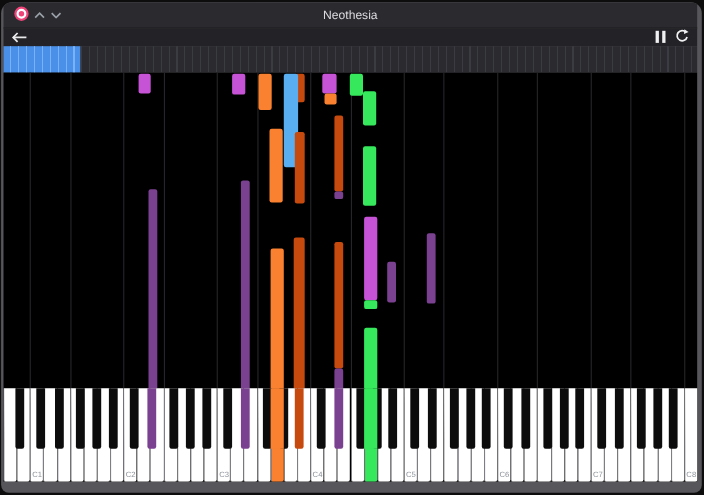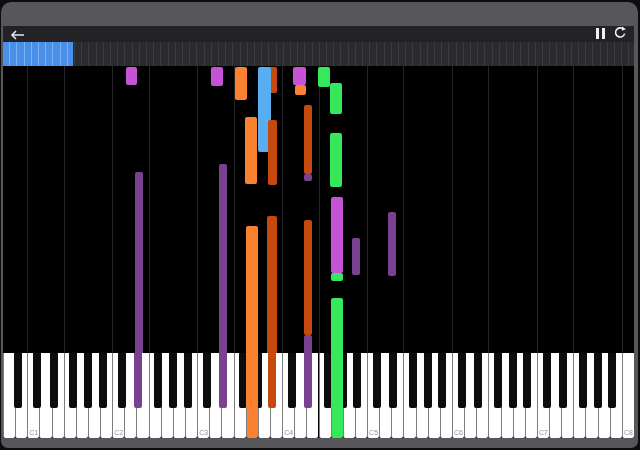--- a/index.html
+++ b/index.html
@@ -65,20 +65,36 @@
     position:absolute;bottom:2px;width:100%;text-align:center;
     font-size:7px;color:#8d939a;pointer-events:none;
   }
 </style>
 </head>
 <body>
 
 <div class="window">
   <div class="content">
 
+    <div class="titlebar">
+      <div class="close-btn">
+        <div class="close-ring"></div>
+      </div>
+      <div class="chev chev-up">
+        <svg width="10" height="6" viewBox="0 0 10 6">
+            <polyline points="1,5 5,1 9,5" fill="none" stroke="#9aa0a8" stroke-width="1.5"></polyline>
+          </svg>
+      </div>
+      <div class="chev chev-down">
+        <svg width="10" height="6" viewBox="0 0 10 6">
+            <polyline points="1,1 5,5 9,1" fill="none" stroke="#9aa0a8" stroke-width="1.5"></polyline>
+          </svg>
+      </div>
+      <div class="title">Neothesia</div>
+    </div>
 
     <div class="toolbar">
       <div class="back-btn">
         <svg width="15" height="12" viewBox="0 0 15 12">
           <line x1="2" y1="6" x2="14" y2="6" stroke="#e9e9ec" stroke-width="1.6"></line>
           <polyline points="6,2 2,6 6,10" fill="none" stroke="#e9e9ec" stroke-width="1.6"></polyline>
         </svg>
       </div>
       <div class="pause-btn">
         <div class="pause-bar"></div>

